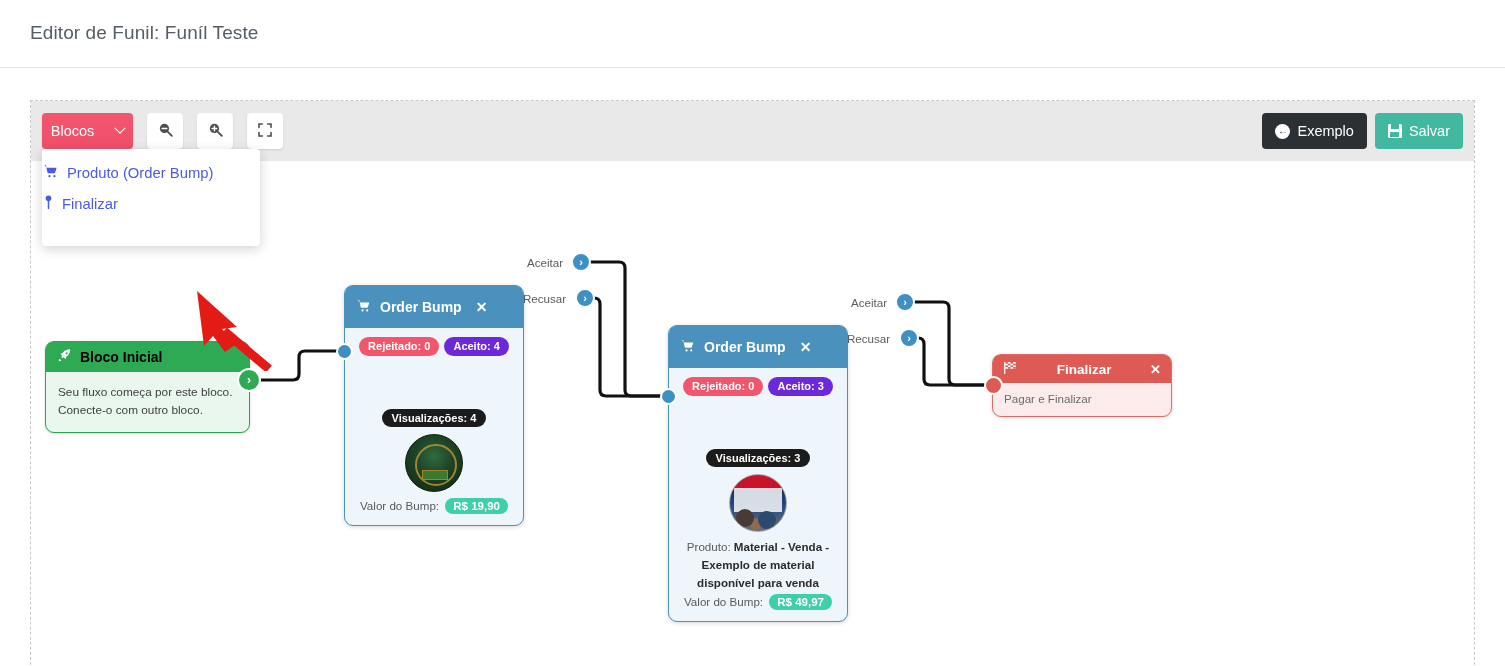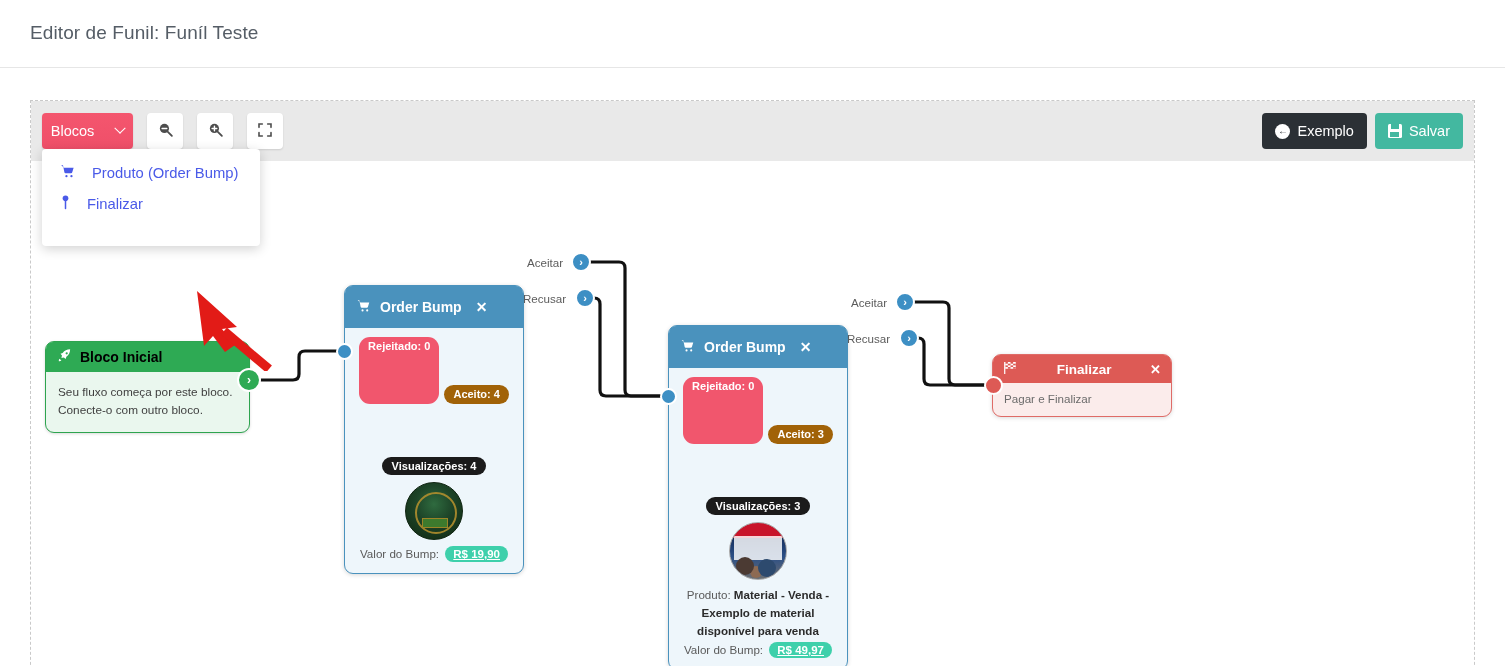--- a/index.html
+++ b/index.html
@@ -87,22 +87,22 @@
   }
 
   
   .dropdown{
     position:absolute;left:11px;top:48px;width:218px;height:97px;
     background:#fff;border-radius:4px;
     box-shadow:0 3px 12px rgba(0,0,0,.18);
     z-index:40;padding-top:8px;box-sizing:border-box;
   }
   .dd-item{
-    display:flex;align-items:center;gap:16px;
-    height:31px;padding:0 18px;color:#4a5ae8;font-size:14.8px;
+    display:flex;align-items:center;gap:8px;
+    height:31px;padding:0 1px;color:#4a5ae8;font-size:14.8px;
     cursor:pointer;white-space:nowrap;
   }
 
   
   .canvas{position:absolute;left:0;top:60px;width:100%;height:540px;}
   .edges{position:absolute;left:0;top:0;width:1443px;height:540px;pointer-events:none;}
 
   .node{position:absolute;border-radius:9px;box-sizing:border-box;}
 
   
@@ -132,21 +132,21 @@
     margin-left:6px;font-size:14px;font-weight:700;cursor:pointer;
   }
   .node-bump .nb{padding:9px 10px 11px;text-align:center;}
 
   .badge-row{display:flex;justify-content:center;gap:5px;margin-bottom:5px;}
   .badge{
     border-radius:11px;padding:3px 9px;font-size:11px;font-weight:700;color:#fff;
     white-space:nowrap;line-height:1.15;
   }
   .badge-rej{background:#f1566d;}
-  .badge-ace{background:#a16207;margin-top:48px;}
+  .badge-ace{background:#6d28d9;}
   .badge-vis{background:#1b1b1b;border-radius:11px;padding:3px 10px;font-size:11px;
     font-weight:700;color:#fff;display:inline-block;margin-top:48px;}
 
   .thumb{
     width:56px;height:56px;border-radius:50%;margin:7px auto 6px;
     display:block;overflow:hidden;position:relative;
   }
   .thumb-1{
     background:
       radial-gradient(circle at 50% 38%, #2f6b3f 0%, #1d4428 42%, #10250f 100%);
@@ -171,21 +171,21 @@
   .thumb-2:after{
     content:"";position:absolute;left:6px;bottom:4px;width:18px;height:18px;
     border-radius:50%;background:#4b3a33;box-shadow:22px 2px 0 0 #2d4a6e,11px 6px 0 -3px #8d6a52;
   }
 
   .prodline{font-size:11.6px;color:#5a5a5a;line-height:1.55;}
   .prodline b{color:#2b2b2b;font-weight:700;}
   .valline{font-size:11.6px;color:#5a5a5a;margin-top:2px;}
   .val-badge{
     background:#3ed0ab;color:#fff;border-radius:10px;padding:2px 8px;
-    font-size:11.5px;font-weight:700;display:inline-block;margin-left:3px;text-decoration:underline;
+    font-size:11.5px;font-weight:700;display:inline-block;margin-left:3px;
   }
 
   
   .node-fin{
     left:961px;top:193px;width:180px;
     border:1.5px solid #df6b67;background:#fbeceb;
     box-shadow:0 1px 4px rgba(0,0,0,.15);
   }
   .node-fin .nh{
     background:#dd5a55;color:#fff;border-radius:7px 7px 0 0;

